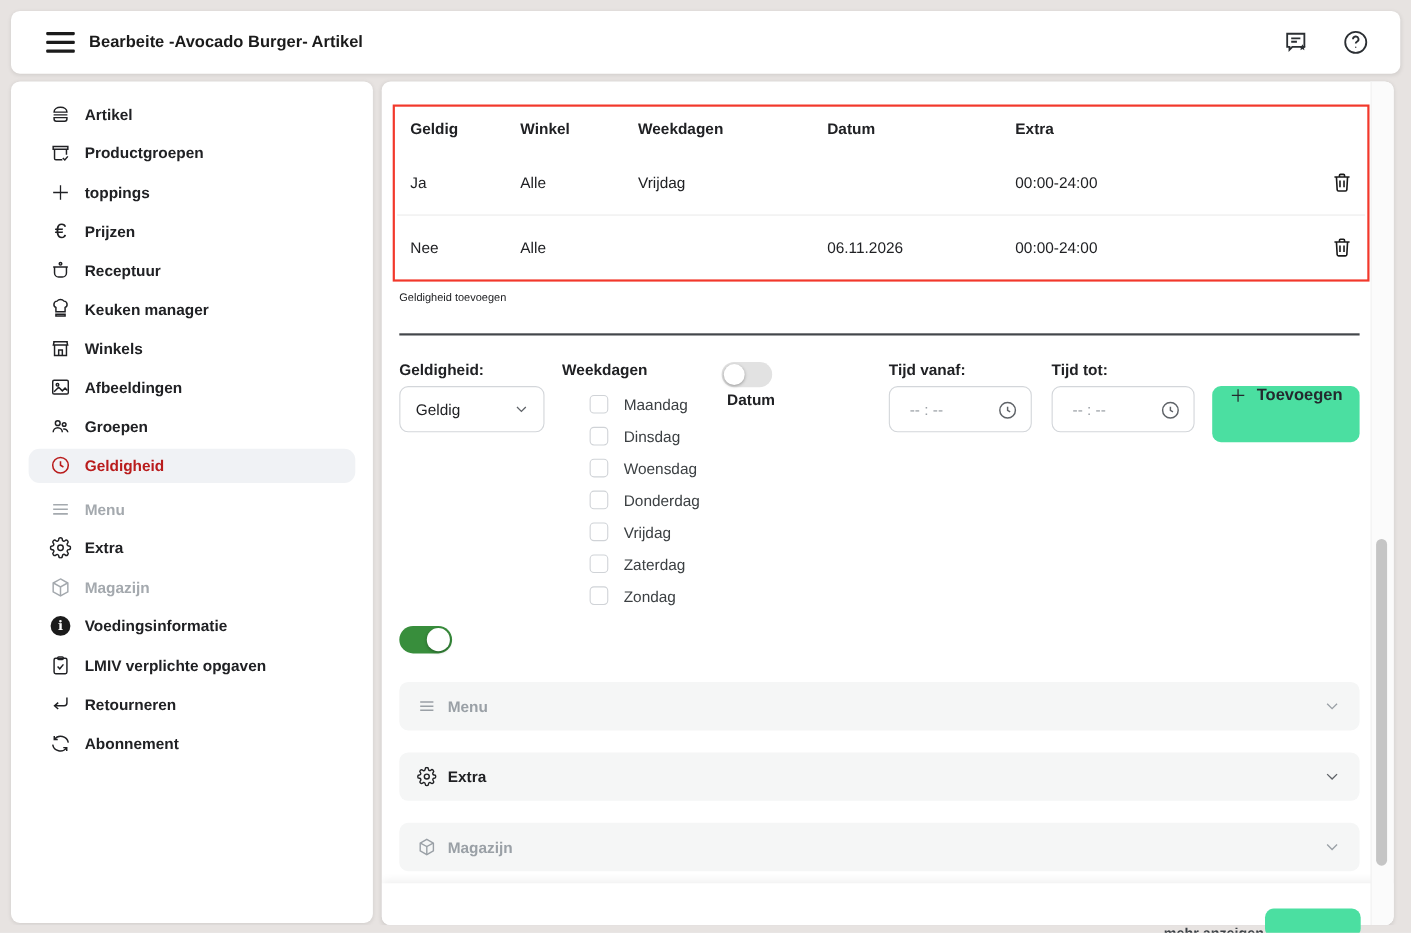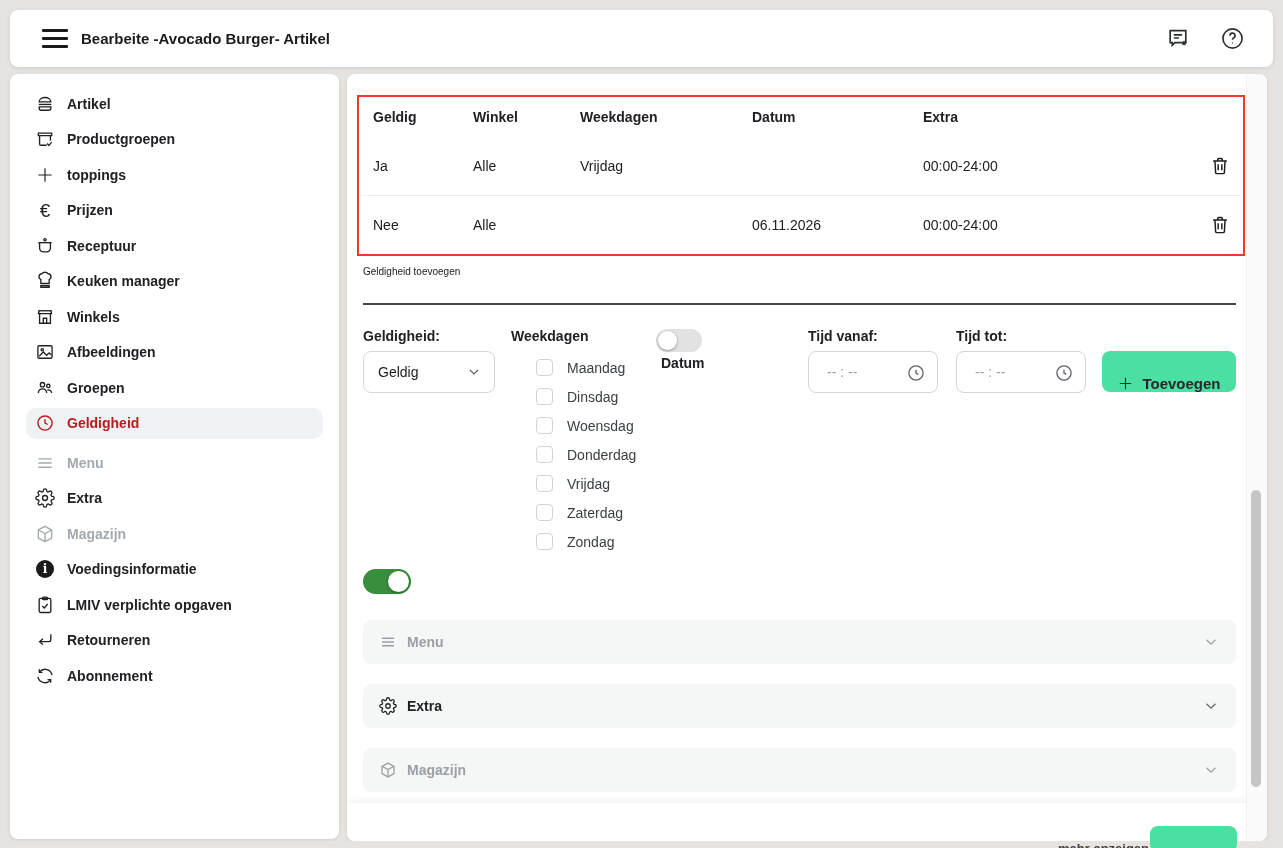--- a/index.html
+++ b/index.html
@@ -13,21 +13,21 @@
   #topbar { left:10px; top:10px; width:1263px; height:57px; }
   #hamburger { position:absolute; left:32px; top:19px; width:26px; height:19px; display:flex; flex-direction:column; justify-content:space-between; cursor:pointer; }
   #hamburger span { display:block; height:3.4px; background:#1b1b1b; border-radius:1px; }
   #topbar-title { position:absolute; left:71px; top:0; height:57px; display:flex; align-items:center; font-size:15px; font-weight:700; color:#1b1b1b; }
   .topbar-icon { position:absolute; top:16px; width:25px; height:25px; color:#2b2f33; cursor:pointer; }
   #feedback-icon { right:82px; }
   #help-icon { right:28px; }
 
   
   #sidebar { left:10px; top:74px; width:329px; height:765px; padding-top:12px; }
-  .side-item { position:relative; height:35.5px; display:flex; align-items:center; padding-left:25px; cursor:pointer; }
+  .side-item { position:relative; height:35.5px; display:flex; align-items:center; padding-left:35px; cursor:pointer; }
   .side-item .ic { width:20px; height:20px; flex:0 0 20px; display:flex; align-items:center; justify-content:center; color:#202124; z-index:1; }
   .side-item .lbl { margin-left:12px; font-size:14px; font-weight:600; color:#202124; z-index:1; white-space:nowrap; }
   .side-item.active::before { content:""; position:absolute; left:16px; right:16px; top:2px; bottom:2px; background:#f0f2f5; border-radius:10px; }
   .side-item.active .ic, .side-item.active .lbl { color:#b91c1c; }
   .side-item.disabled .ic, .side-item.disabled .lbl { color:#a4a9ae; }
   .side-item.gap { margin-top:4px; }
   .euro-glyph { font-size:19px; font-weight:400; line-height:1; }
   .info-filled { width:18px; height:18px; border-radius:50%; background:#1b1b1b; color:#fff; display:flex; align-items:center; justify-content:center; font-size:12px; font-weight:700; font-family:"DejaVu Serif",serif; }
 
   
@@ -63,21 +63,21 @@
   #datum-switch { left:309px; top:255px; width:46px; height:23px; background:#e2e2e2; }
   #datum-switch .knob { width:19px; height:19px; left:2px; top:2px; }
   #datum-label { position:absolute; left:314px; top:281px; font-size:14px; font-weight:600; }
 
   .time-field { position:absolute; top:277px; width:130px; height:42px; border:1px solid #d3d6da; border-radius:8px; display:flex; align-items:center; background:#fff; }
   #time-from { left:461px; } #time-to { left:609px; }
   .time-field input { border:none; outline:none; width:80px; padding-left:18px; font-size:14px; color:#5f6368; font-family:inherit; background:transparent; }
   .time-field input::placeholder { color:#9ba0a6; }
   .time-field .clock { position:absolute; right:11px; top:11px; width:20px; height:20px; color:#5f6368; cursor:pointer; }
 
-  #toevoegen-btn { position:absolute; left:755px; top:277px; width:134px; height:41px; border:none; border-radius:8px; background:#4bdfa1; display:flex; align-items:flex-end; justify-content:center; gap:8px; font-size:15px; font-weight:600; color:#24292e; cursor:pointer; font-family:inherit; }
+  #toevoegen-btn { position:absolute; left:755px; top:277px; width:134px; height:51px; border:none; border-radius:8px; background:#4bdfa1; display:flex; align-items:flex-start; justify-content:center; gap:8px; font-size:15px; font-weight:600; color:#24292e; cursor:pointer; font-family:inherit; }
 
   #winkels-switch { left:16px; top:495px; width:48px; height:25px; background:#388e3c; }
   #winkels-switch .knob { width:21px; height:21px; right:2px; top:2px; }
   #winkels-label { position:absolute; left:64px; top:495px; height:25px; display:flex; align-items:center; font-size:15px; font-weight:700; color:#4d7c0f;margin-top:48px; }
 
   .accordion { position:absolute; left:16px; width:873px; height:44px; background:#f5f6f6; border-radius:8px; display:flex; align-items:center; padding:0 16px; cursor:pointer; }
   .accordion .ic { width:18px; height:18px; display:flex; align-items:center; justify-content:center; }
   .accordion .lbl { margin-left:10px; font-size:14px; font-weight:700; }
   .accordion .chev { margin-left:auto; color:#5f6368; }
   .accordion.disabled .ic, .accordion.disabled .lbl, .accordion.disabled .chev { color:#9aa0a6; }

